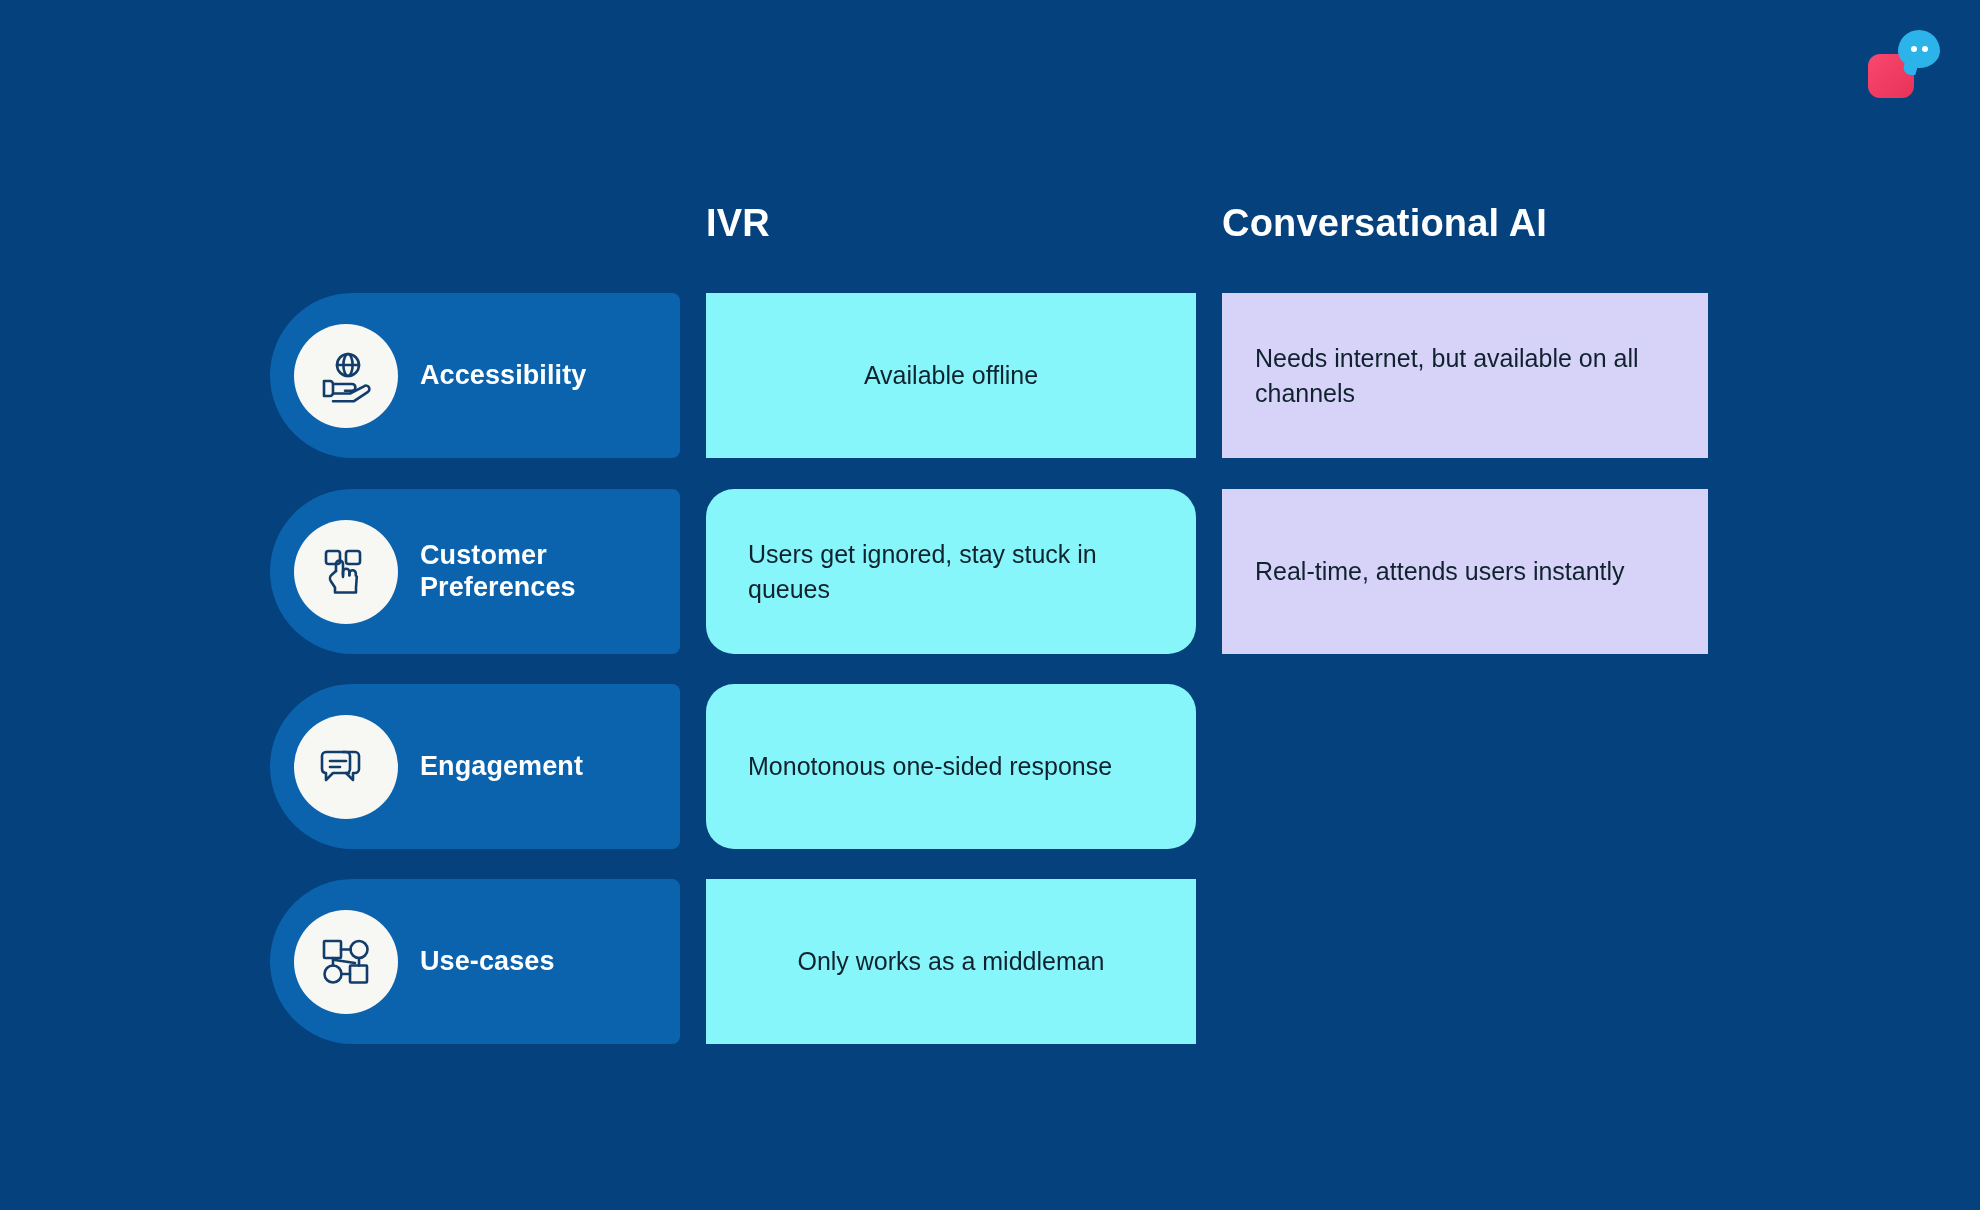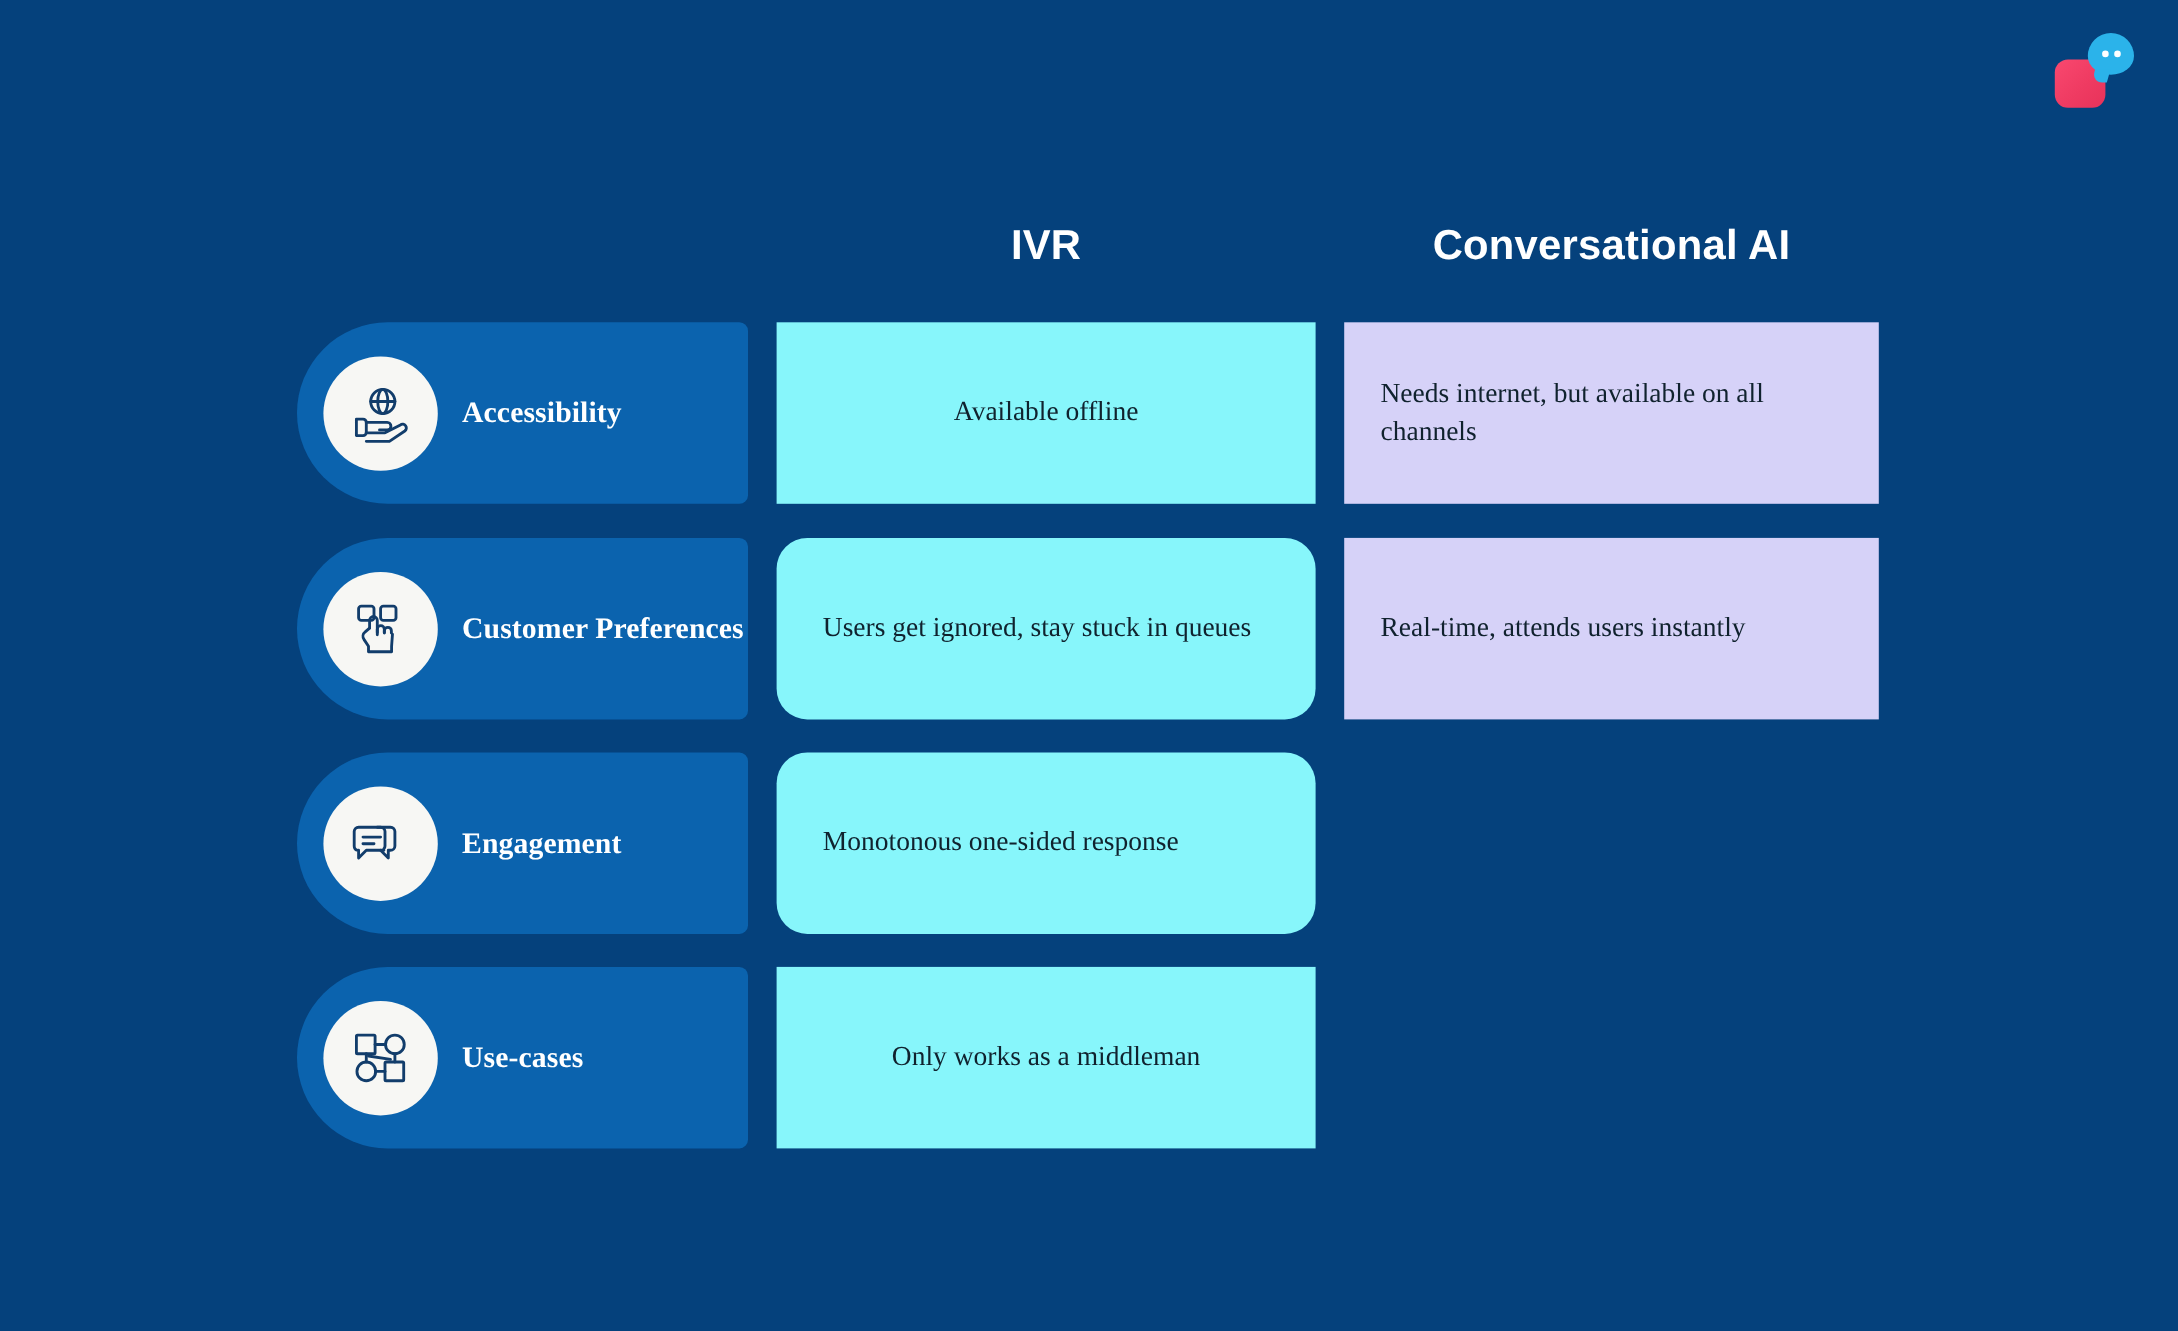--- a/index.html
+++ b/index.html
@@ -32,28 +32,28 @@
     position: absolute; top: 16px; width: 6px; height: 6px;
     border-radius: 50%; background: #ffffff;
   }
   .logo-dot.d1 { left: 13px; }
   .logo-dot.d2 { left: 24px; }
 
   
   .col-head {
     position: absolute; top: 196px; height: 54px;
     color: #ffffff; font-size: 38px; font-weight: 600;
-    letter-spacing: 0.2px; text-align: center; line-height: 54px;
+    letter-spacing: 0.2px; line-height: 54px;
     white-space: nowrap;
   }
   .col-head.ivr { left: 706px; width: 490px; }
   .col-head.cai { left: 1222px; width: 486px; }
 
   
-  .row { position: absolute; left: 0; width: 1980px; font-family: Liberation Serif, serif; }
+  .row { position: absolute; left: 0; width: 1980px; }
   .row.r1 { top: 293px; height: 165px; }
   .row.r2 { top: 489px; height: 165px; }
   .row.r3 { top: 684px; height: 165px; }
   .row.r4 { top: 879px; height: 165px; }
 
   
   .pill {
     position: absolute; left: 270px; top: 0; width: 410px; height: 165px;
     background: #0b63ae;
     border-radius: 84px 8px 8px 84px;

